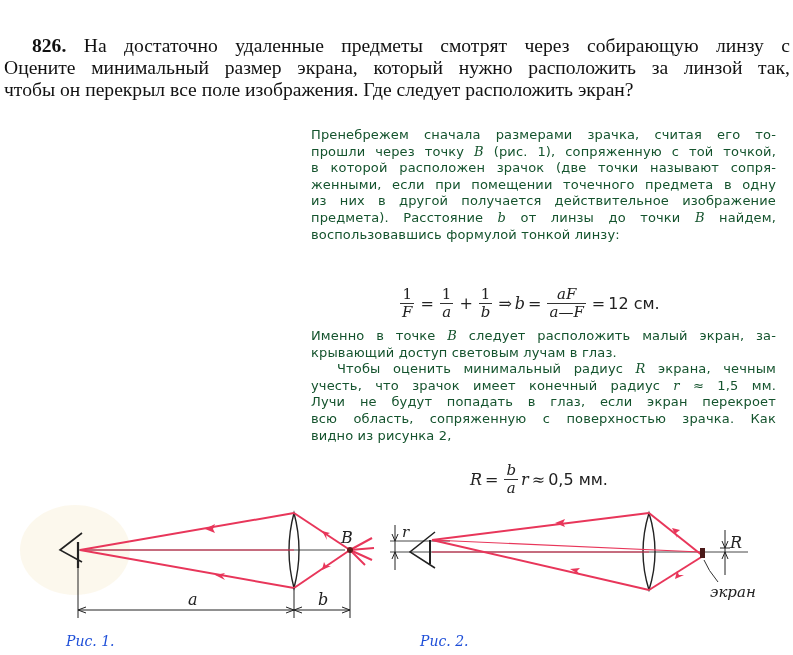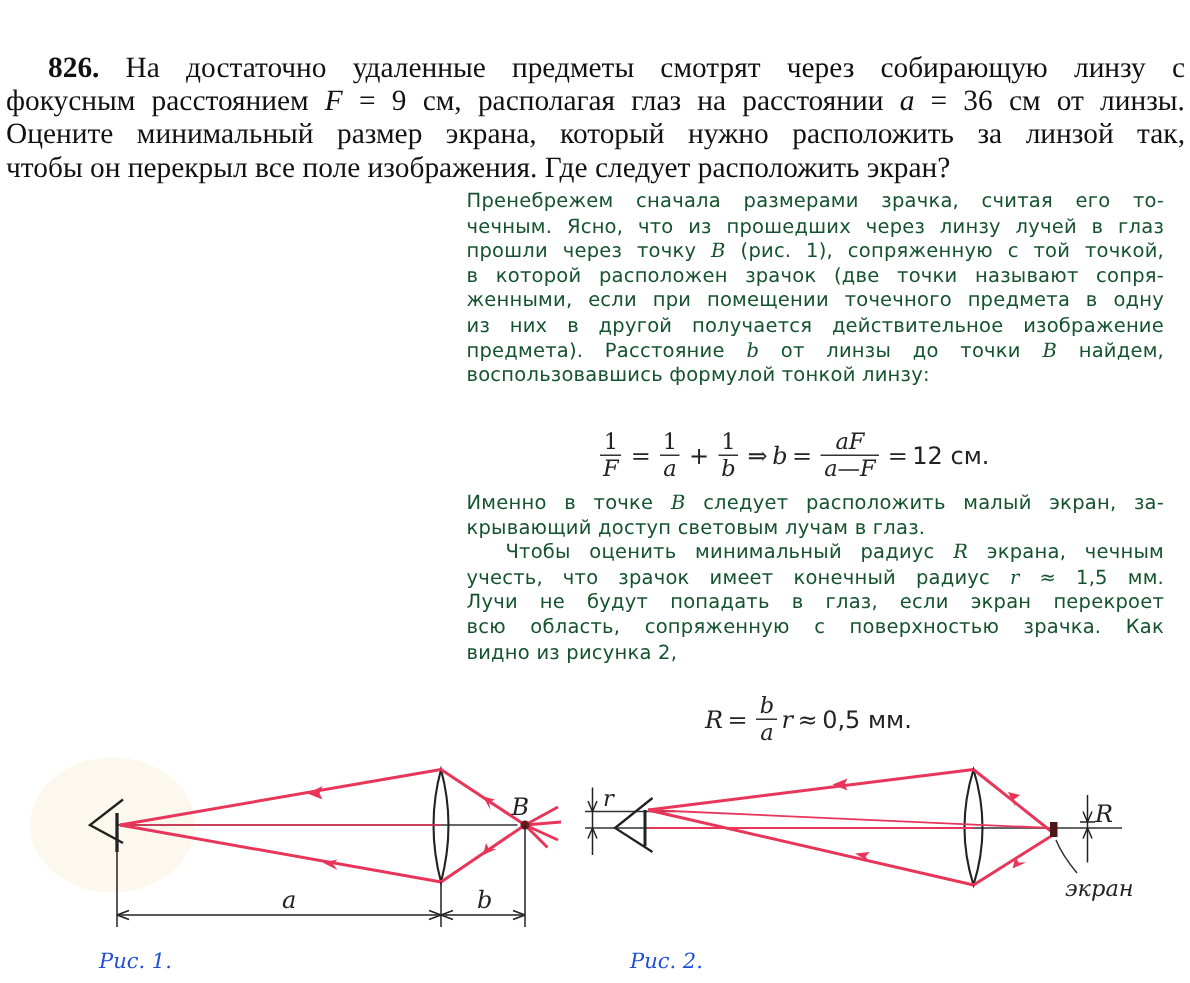--- a/index.html
+++ b/index.html
@@ -40,28 +40,26 @@
   .fig { position: absolute; }
   .caption {
     position: absolute; font-family: "DejaVu Serif", serif; font-style: italic; font-size: 14px; color: #1d4ed8;
   }
 </style>
 </head>
 <body>
 
 <div class="problem">
   <span class="line indent"><b class="num">826.</b><span> На достаточно удаленные предметы смотрят через собирающую линзу с</span></span>
-  <span class="line"><span>фокусным расстоянием </span><i>F</i><span> = 9 см, располагая глаз на расстоянии </span><i>a</i><span> = 36 см от линзы.</span></span>
   <span class="line"><span>Оцените минимальный размер экрана, который нужно расположить за линзой так,</span></span>
   <span class="line last"><span>чтобы он перекрыл все поле изображения. Где следует расположить экран?</span></span>
 </div>
 
 <div class="solution">
   <span class="line">Пренебрежем сначала размерами зрачка, считая его то-</span>
-  <span class="line">чечным. Ясно, что из прошедших через линзу лучей в глаз</span>
   <span class="line"><span>прошли через точку </span><i>B</i><span> (рис. 1), сопряженную с той точкой,</span></span>
   <span class="line">в которой расположен зрачок (две точки называют сопря-</span>
   <span class="line">женными, если при помещении точечного предмета в одну</span>
   <span class="line">из них в другой получается действительное изображение</span>
   <span class="line"><span>предмета). Расстояние </span><i>b</i><span> от линзы до точки </span><i>B</i><span> найдем,</span></span>
   <span class="line last">воспользовавшись формулой тонкой линзу:</span>
 </div>
 
 <div class="formula" style="left:397px; top:286px;">
   <span class="frac"><span class="n up">1</span><span class="d">F</span></span><span class="op">=</span><span class="frac"><span class="n up">1</span><span class="d">a</span></span><span class="op">+</span><span class="frac"><span class="n up">1</span><span class="d">b</span></span><span class="op">⇒</span><span class="it">b</span><span class="op">=</span><span class="frac"><span class="n">aF</span><span class="d">a—F</span></span><span class="op">=</span><span class="txt">12 см.</span>

